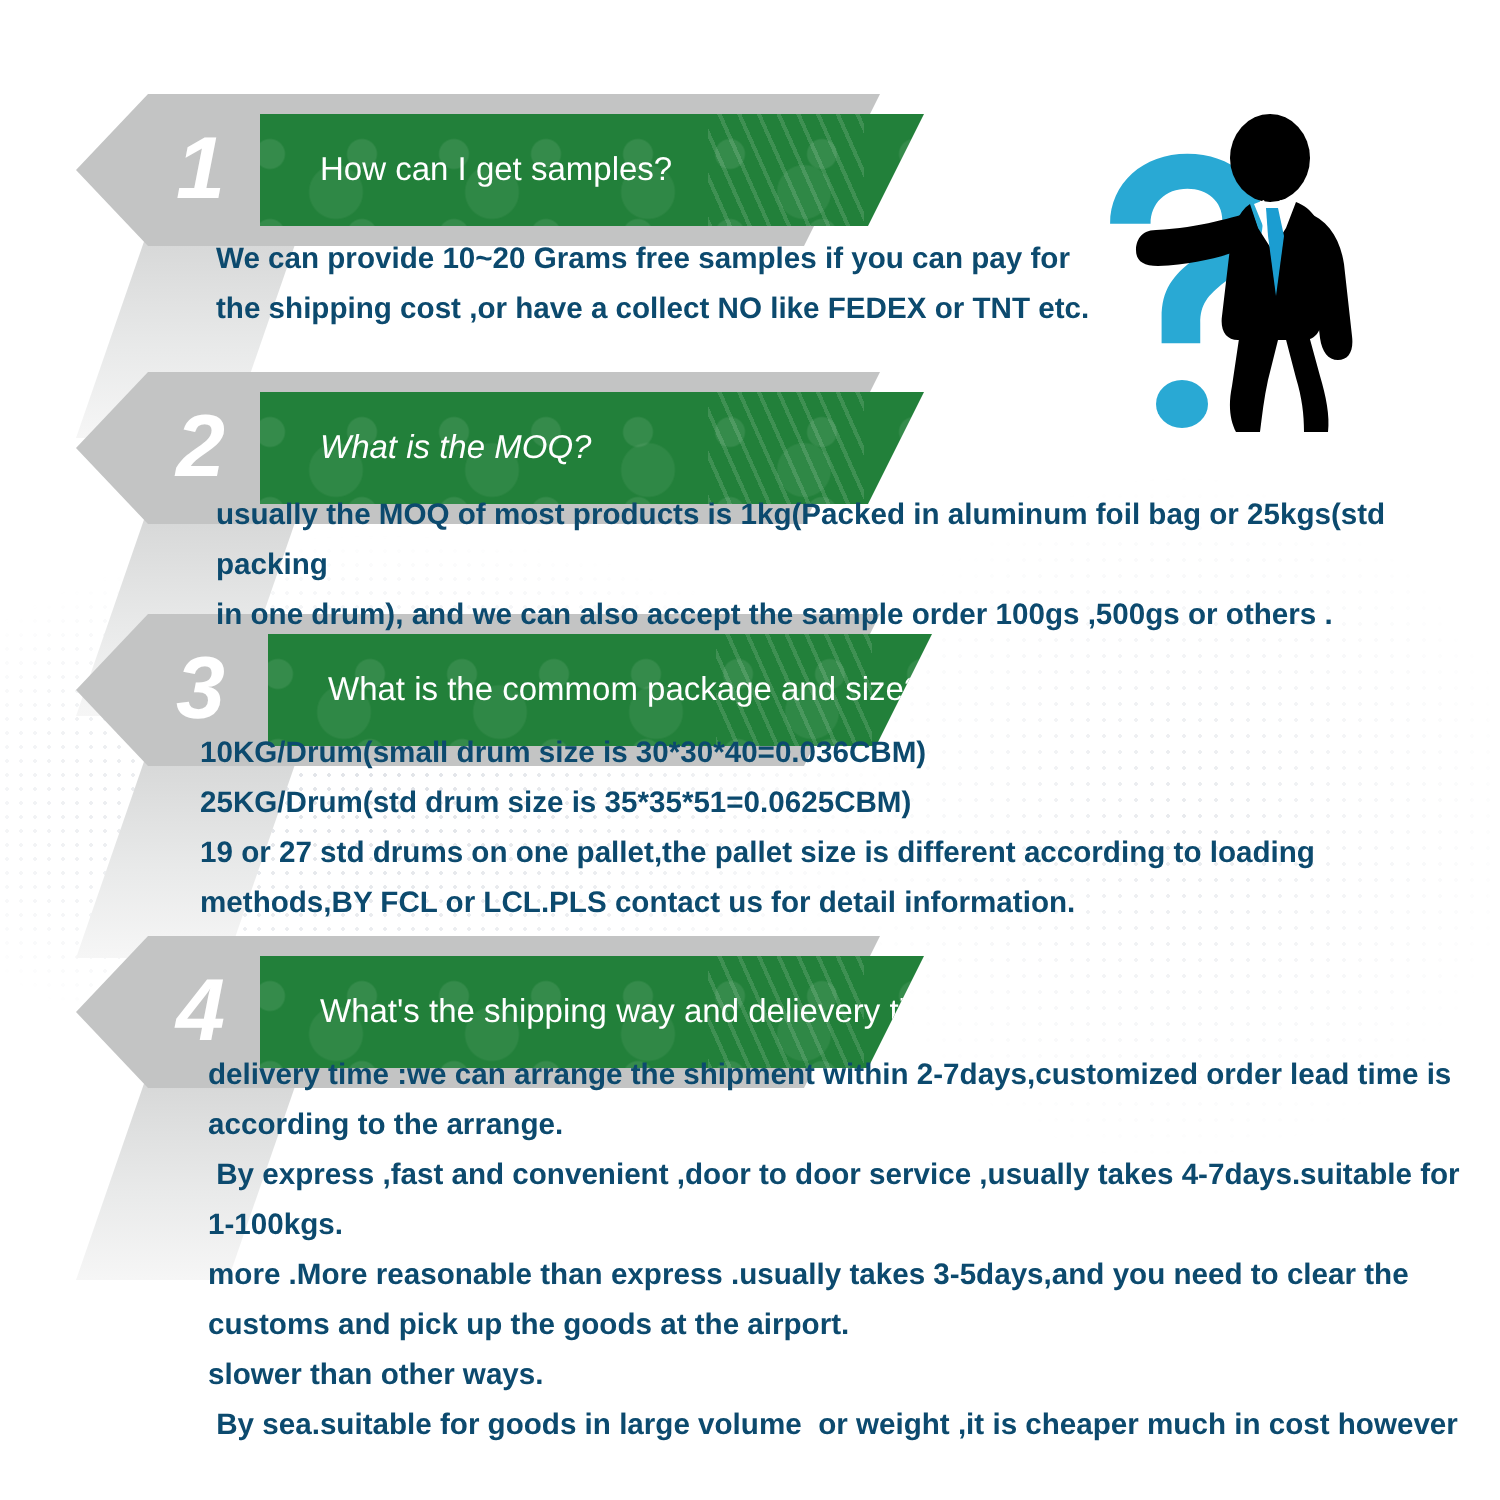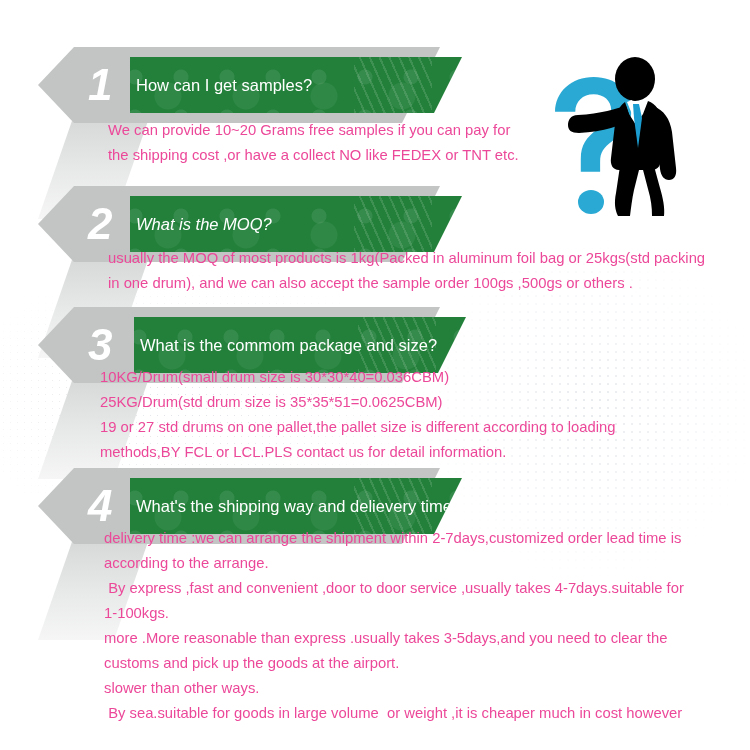--- a/index.html
+++ b/index.html
@@ -159,33 +159,34 @@
       transparent 9px
     );
   }
   .banner-text {
     position: relative;
     z-index: 2;
     display: block;
     color: #ffffff;
     font-size: 16.5px;
     line-height: 56px;
-    padding-left: 6px;
+    padding-left: 30px;
     white-space: nowrap;
     font-family: "Liberation Sans", sans-serif;
   }
 
   
   .answer {
     position: absolute;
     z-index: 5;
-    color: #ec4899;
+    color: #0c4a6e;
     font-size: 14.8px;
     line-height: 25px;
     font-family: "Liberation Sans", sans-serif;
+    font-weight: bold;
   }
   .answer p { margin: 0; white-space: pre-wrap; }
 </style>
 </head>
 <body>
 
 <div id="page">
 
   <div class="bg-texture"></div>
   <div class="bg-texture2"></div>

